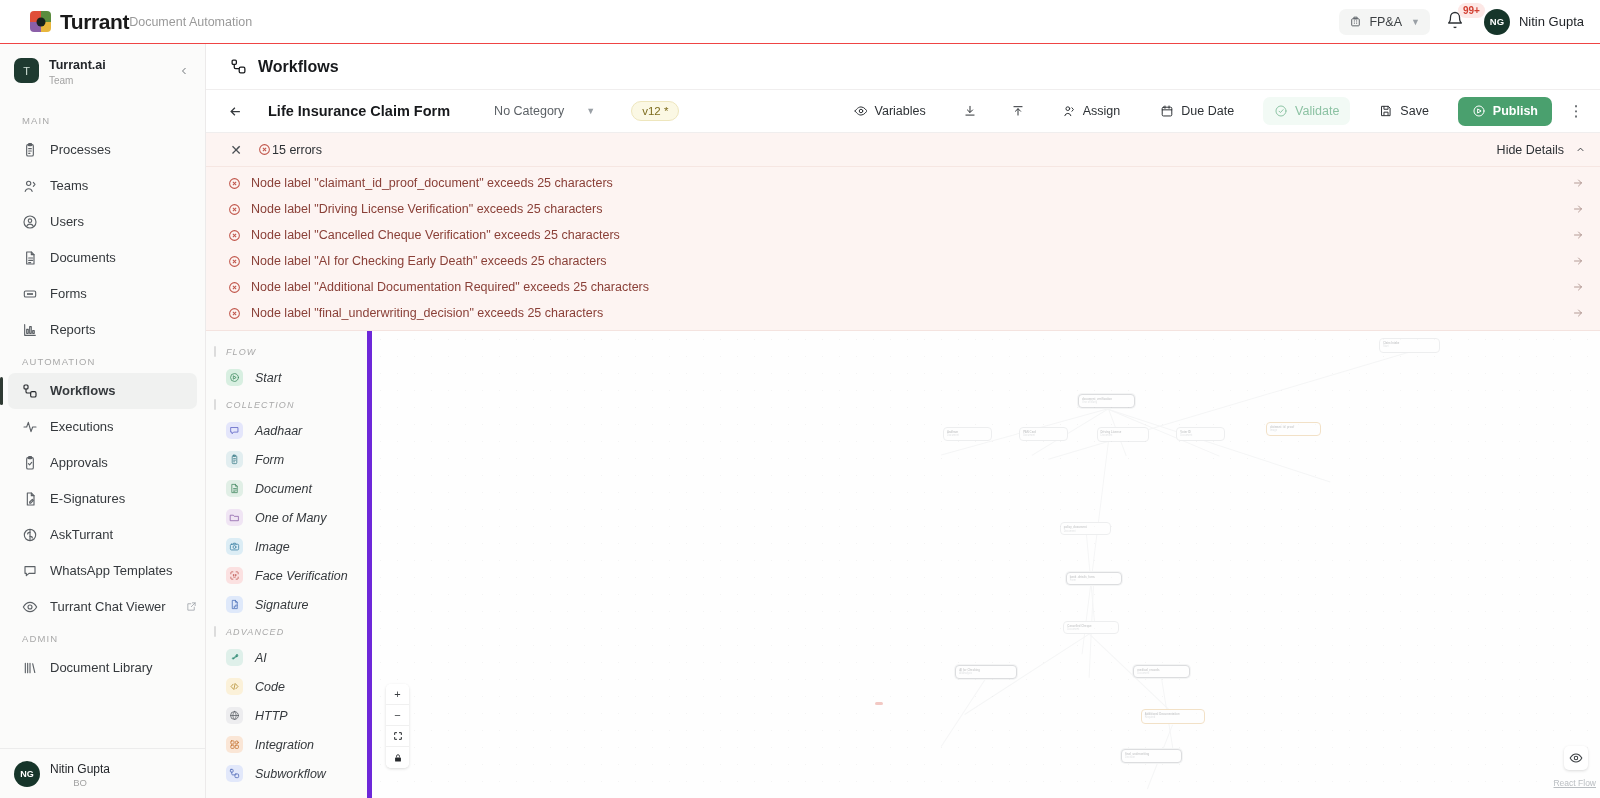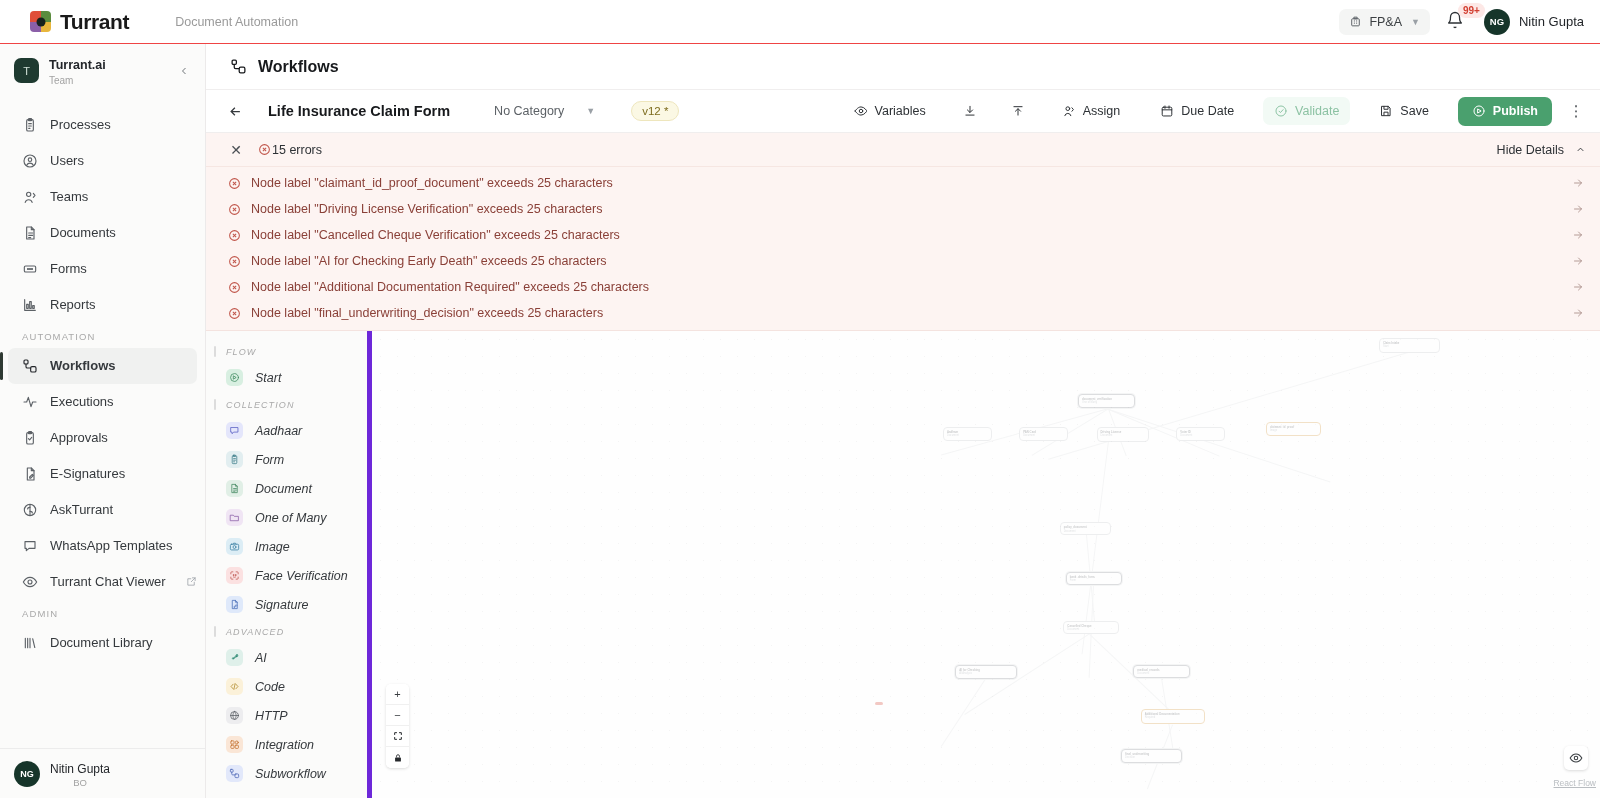--- a/index.html
+++ b/index.html
@@ -28,21 +28,21 @@
   .brand-logo i:nth-child(1) { background: #e04e39; }
   .brand-logo i:nth-child(2) { background: #5b8c3e; }
   .brand-logo i:nth-child(3) { background: #8b5fa8; }
   .brand-logo i:nth-child(4) { background: #e8b63c; }
   .brand-logo::after {
     content: ""; position: absolute; left: 50%; top: 50%;
     width: 9px; height: 9px; background: #16221c; border-radius: 50%;
     transform: translate(-50%, -50%);
   }
   .brand-name { font-size: 21px; font-weight: 700; letter-spacing: -0.4px; color: #1a1a1a; }
-  .topbar-sub { margin-left: 46px; font-size: 12.5px; color: #9a9a9a; }
+  .topbar-sub { font-size: 12.5px; color: #9a9a9a; }
   .topbar-right { margin-left: auto; display: flex; align-items: center; gap: 16px; }
   .ws-pill {
     display: flex; align-items: center; gap: 7px;
     background: #f4f5f4; border-radius: 7px;
     padding: 6px 10px; font-size: 12.5px; color: #3c4043;
   }
   .ws-pill .chev { color: #9aa0a6; font-size: 9px; margin-left: 2px; }
   .bell-wrap { position: relative; width: 22px; height: 22px; }
   .badge-99 {
     position: absolute; top: -8px; left: 12px;
@@ -301,49 +301,50 @@
           <div class="org-sub">Team</div>
         </span>
         <span class="collapse-btn">
           <svg width="12" height="12" viewBox="0 0 24 24" fill="none" stroke="#6f7478" stroke-width="2">
               <path d="M15 18l-6-6 6-6"></path>
             </svg>
         </span>
       </div>
 
       <div class="nav-scroll" id="nav-scroll">
+          <div class="nav-group-title">MAIN</div>
           <div class="nav-item">
             <span class="ico">
               <svg width="16" height="16" viewBox="0 0 24 24" fill="none" stroke="#5c6166" stroke-width="1.7" stroke-linecap="round" stroke-linejoin="round">
                 <rect x="7" y="4" width="10" height="17" rx="2"></rect>
                 <rect x="9.5" y="2.5" width="5" height="3" rx="1"></rect>
                 <path d="M10 10h4M10 13.5h4M10 17h2"></path>
               </svg>
             </span>
             <span>Processes</span>
           </div>
           <div class="nav-item">
             <span class="ico">
               <svg width="16" height="16" viewBox="0 0 24 24" fill="none" stroke="#5c6166" stroke-width="1.7" stroke-linecap="round" stroke-linejoin="round">
+                <circle cx="10" cy="8" r="3.2"></circle>
+                <path d="M4.8 20a5.4 5.4 0 0 1 10.4 0"></path>
+                <path d="M17 6.5l2.5 3-2.5 3"></path>
+              </svg>
+            </span>
+            <span>Teams</span>
+          </div>
+          <div class="nav-item">
+            <span class="ico">
+              <svg width="16" height="16" viewBox="0 0 24 24" fill="none" stroke="#5c6166" stroke-width="1.7" stroke-linecap="round" stroke-linejoin="round">
                 <circle cx="12" cy="12" r="9"></circle>
                 <circle cx="12" cy="10" r="2.6"></circle>
                 <path d="M7 18.2a5.6 5.6 0 0 1 10 0"></path>
               </svg>
             </span>
             <span>Users</span>
-          </div>
-          <div class="nav-item">
-            <span class="ico">
-              <svg width="16" height="16" viewBox="0 0 24 24" fill="none" stroke="#5c6166" stroke-width="1.7" stroke-linecap="round" stroke-linejoin="round">
-                <circle cx="10" cy="8" r="3.2"></circle>
-                <path d="M4.8 20a5.4 5.4 0 0 1 10.4 0"></path>
-                <path d="M17 6.5l2.5 3-2.5 3"></path>
-              </svg>
-            </span>
-            <span>Teams</span>
           </div>
           <div class="nav-item">
             <span class="ico">
               <svg width="16" height="16" viewBox="0 0 24 24" fill="none" stroke="#5c6166" stroke-width="1.7" stroke-linecap="round" stroke-linejoin="round">
                 <path d="M7 3h7l4 4v14H7z"></path>
                 <path d="M14 3v4h4"></path>
                 <path d="M10 12h6M10 15.5h6M10 19h3"></path>
               </svg>
             </span>
             <span>Documents</span>

